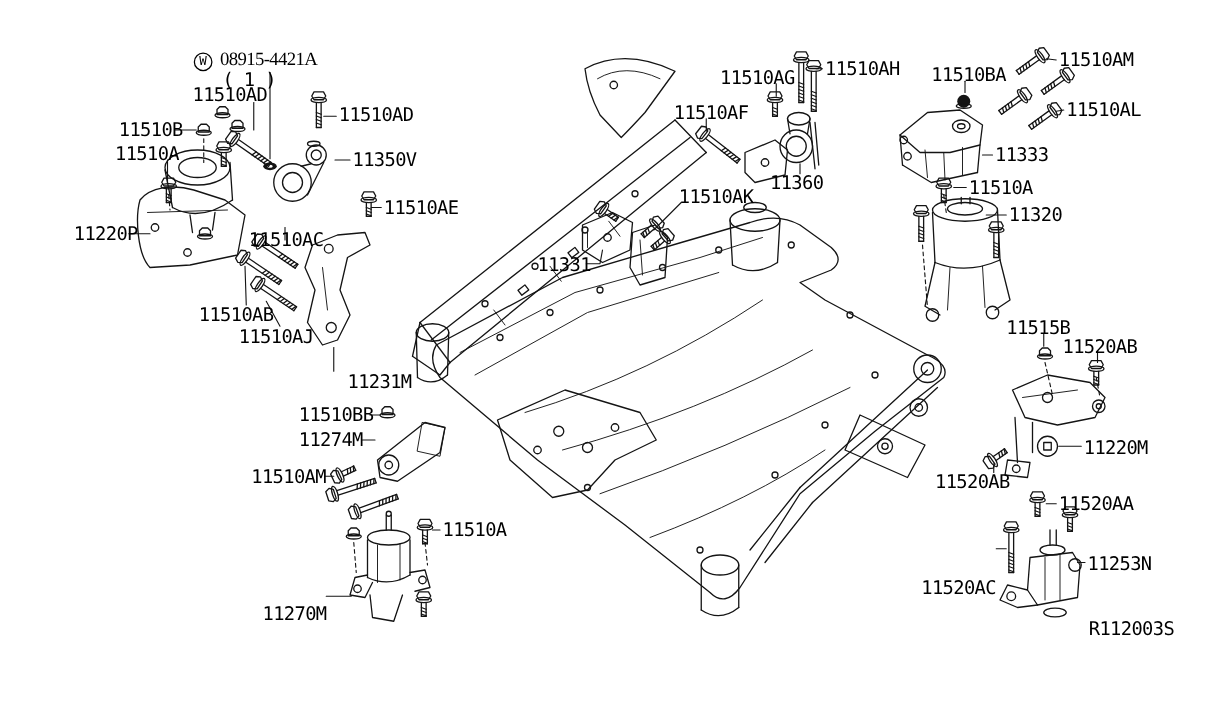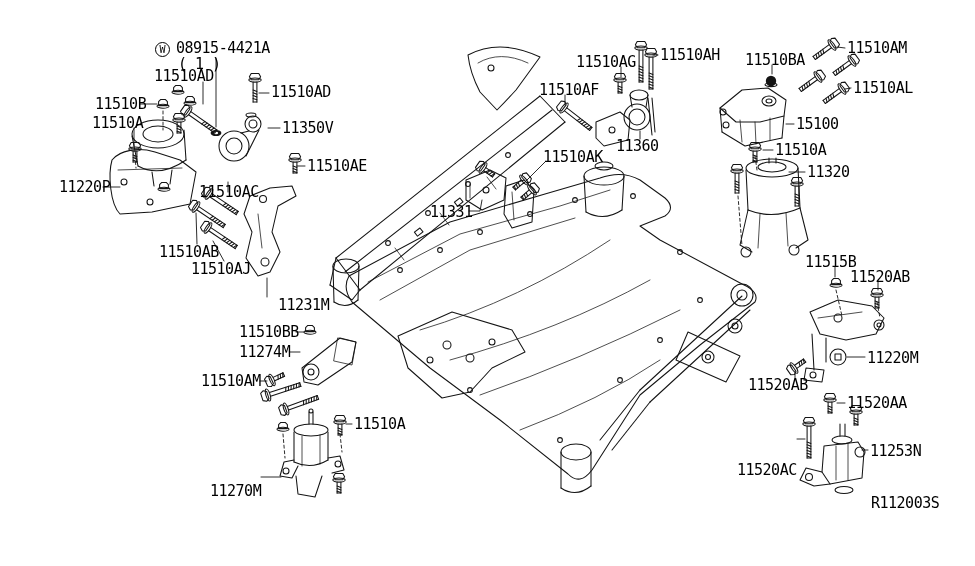--- a/index.html
+++ b/index.html
@@ -375,21 +375,21 @@
     <line class="leader" x1="865" y1="357" x2="847" y2="357"></line>
     <line class="leader" x1="795" y1="378" x2="795" y2="371"></line>
     <line class="leader" x1="845" y1="403" x2="837" y2="403"></line>
     <line class="leader" x1="797" y1="439" x2="805" y2="439"></line>
     <line class="leader" x1="868" y1="450" x2="862" y2="450"></line>
   </g>
 </svg>
 
 <div id="labels-layer">
       <div class="lbl circle" style="left: 155px; top: 42px;">W</div>
-      <div class="lbl" style="left: 176px; top: 41px;">08915-4421A</div>
+      <div class="lbl" style="left: 176px; top: 41px; font-family: Liberation Serif, serif;">08915-4421A</div>
       <div class="lbl" style="left: 178px; top: 57px;">( 1 )</div>
       <div class="lbl" style="left: 154px; top: 69px;">11510AD</div>
       <div class="lbl" style="left: 95px; top: 97px;">11510B</div>
       <div class="lbl" style="left: 92px; top: 116px;">11510A</div>
       <div class="lbl" style="left: 271px; top: 85px;">11510AD</div>
       <div class="lbl" style="left: 282px; top: 121px;">11350V</div>
       <div class="lbl" style="left: 59px; top: 180px;">11220P</div>
       <div class="lbl" style="left: 199px; top: 169px; margin-top: 16px;">11510AC</div>
       <div class="lbl" style="left: 307px; top: 159px;">11510AE</div>
       <div class="lbl" style="left: 159px; top: 245px;">11510AB</div>
@@ -402,21 +402,21 @@
       <div class="lbl" style="left: 210px; top: 471px; margin-top: 13px;">11270M</div>
       <div class="lbl" style="left: 430px; top: 205px;">11331</div>
       <div class="lbl" style="left: 543px; top: 150px;">11510AK</div>
       <div class="lbl" style="left: 539px; top: 83px;">11510AF</div>
       <div class="lbl" style="left: 576px; top: 55px;">11510AG</div>
       <div class="lbl" style="left: 660px; top: 48px;">11510AH</div>
       <div class="lbl" style="left: 616px; top: 139px; text-align: center;">11360</div>
       <div class="lbl" style="left: 745px; top: 53px;">11510BA</div>
       <div class="lbl" style="left: 847px; top: 41px;">11510AM</div>
       <div class="lbl" style="left: 853px; top: 81px;">11510AL</div>
-      <div class="lbl" style="left: 796px; top: 117px;">15100</div>
+      <div class="lbl" style="left: 796px; top: 117px;">11333</div>
       <div class="lbl" style="left: 775px; top: 143px;">11510A</div>
       <div class="lbl" style="left: 807px; top: 165px;">11320</div>
       <div class="lbl" style="left: 805px; top: 255px;">11515B</div>
       <div class="lbl" style="left: 850px; top: 270px;">11520AB</div>
       <div class="lbl" style="left: 867px; top: 351px;">11220M</div>
       <div class="lbl" style="left: 748px; top: 378px;">11520AB</div>
       <div class="lbl" style="left: 847px; top: 396px;">11520AA</div>
       <div class="lbl" style="left: 737px; top: 432px; margin-top: 31px;">11520AC</div>
       <div class="lbl" style="left: 870px; top: 444px;">11253N</div>
       <div class="lbl" style="left: 871px; top: 496px;">R112003S</div>

